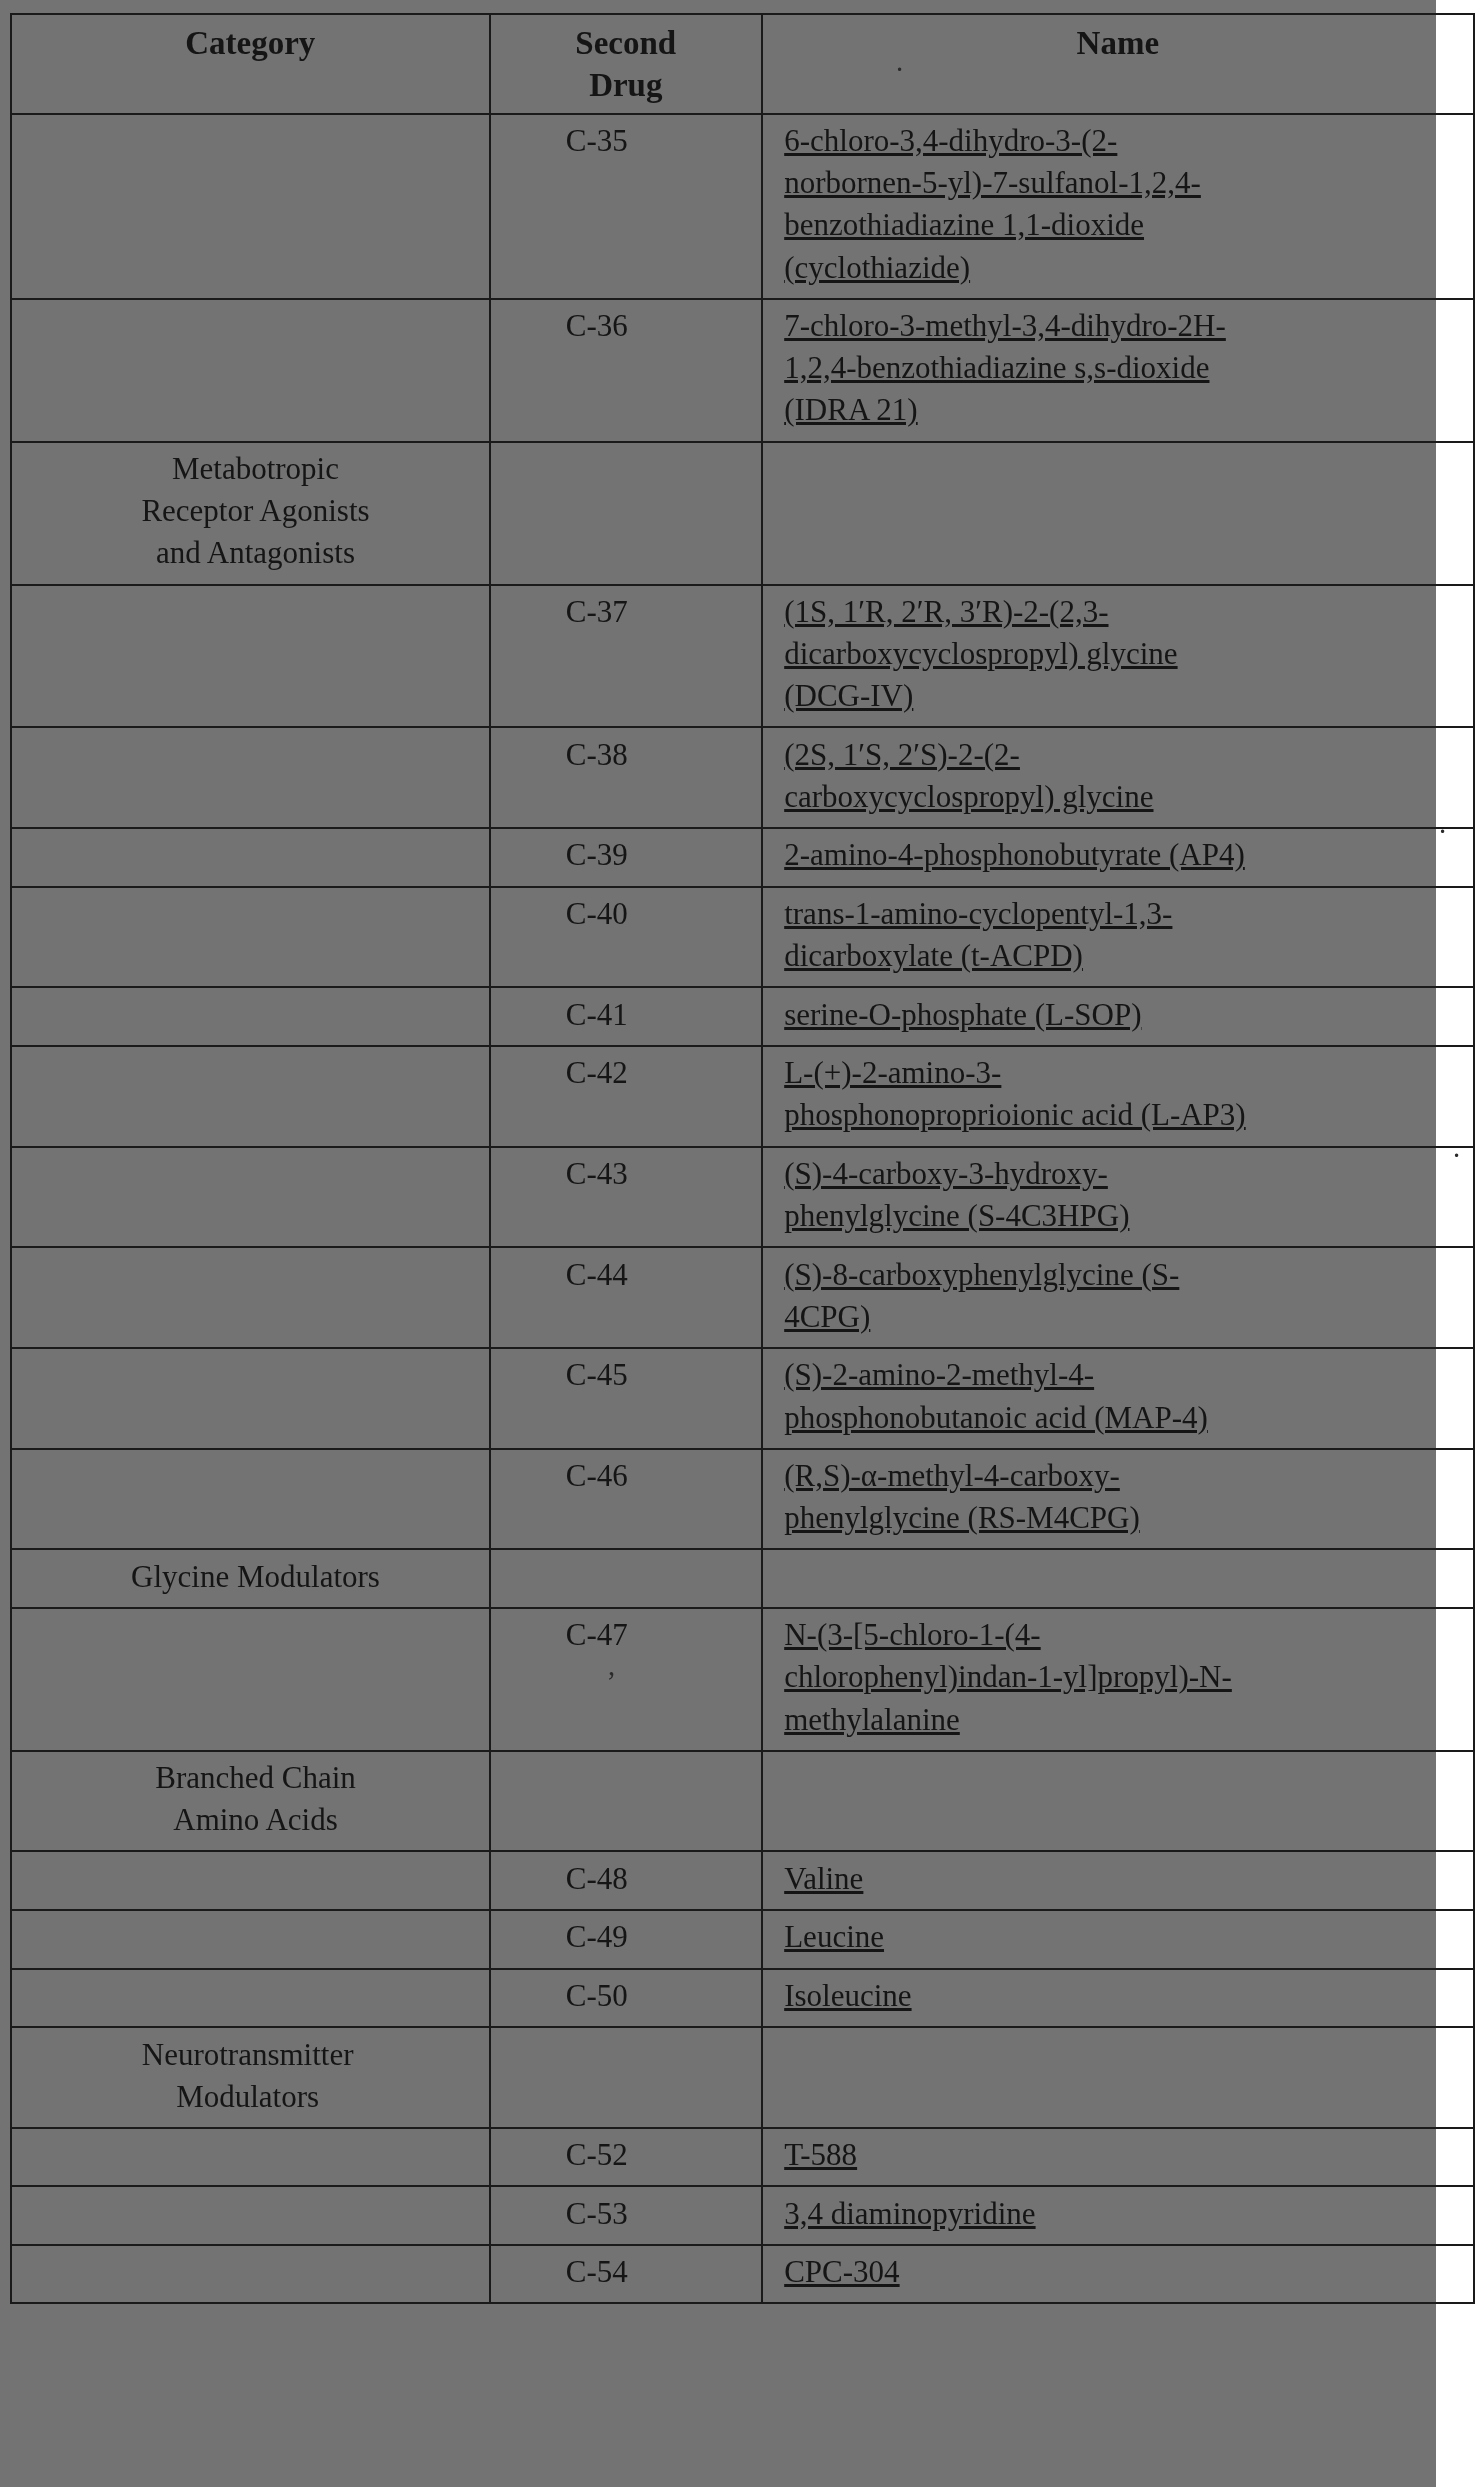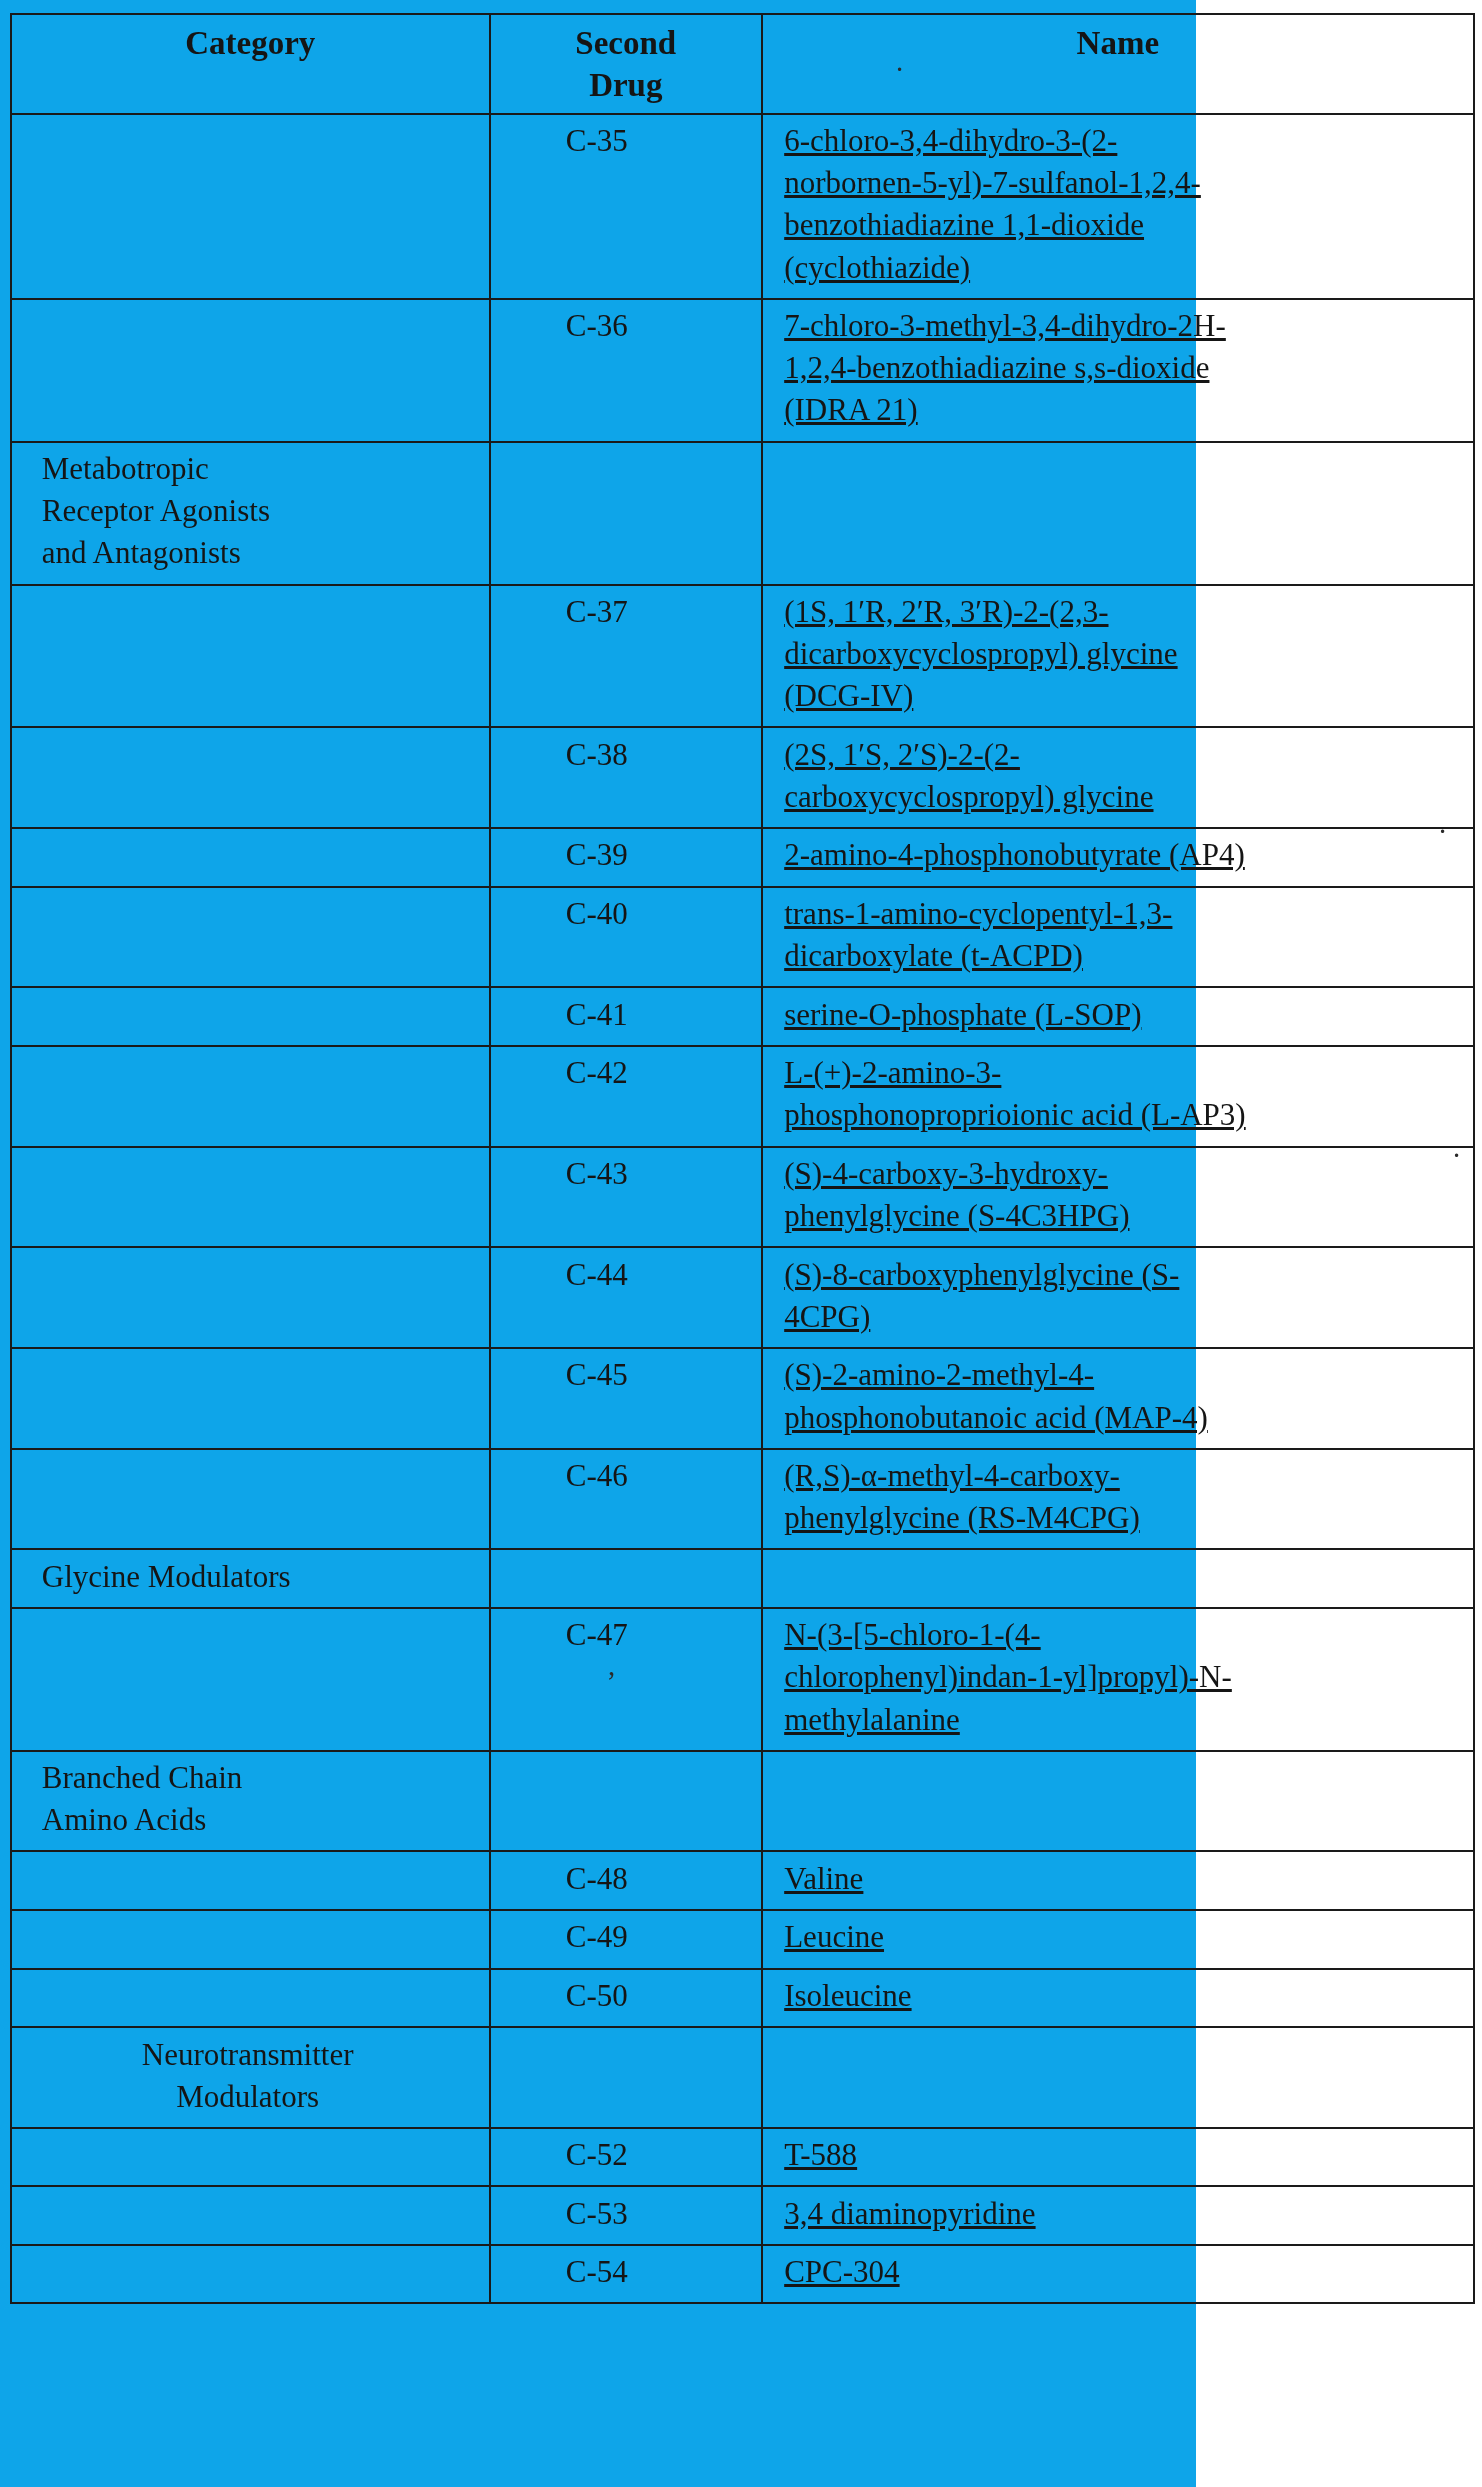--- a/index.html
+++ b/index.html
@@ -3,25 +3,25 @@
 <meta charset="utf-8">
 <title>Drug Category Table</title>
 <style>
   html, body {
     margin: 0;
     padding: 0;
     background: #ffffff;
   }
   .page {
     position: relative;
-    width: 1196px;
+    width: 1436px;
     min-height: 2487px;
     box-sizing: border-box;
     padding: 12.5px 9.8px;
-    background: #0ea5e9;
+    background: #737373;
     font-family: "Liberation Serif", "DejaVu Serif", serif;
     color: #151515;
   }
   table.drug-table {
     border-collapse: collapse;
     table-layout: fixed;
     width: 1462px;
   }
   .drug-table col.col-category { width: 479px; }
   .drug-table col.col-drug     { width: 272px; }
@@ -40,21 +40,21 @@
     text-align: center;
     line-height: 1.3;
     padding: 7.1px 9px 5.4px;
   }
   .drug-table td {
     font-size: 31px;
     line-height: 1.36;
     padding: 5.4px 12.5px 9px;
   }
   td.category-cell {
-    text-align: left;
+    text-align: center;
     padding-right: 19.6px;
     padding-left: 30px;
   }
   td.category-cell.align-left {
     text-align: center;
     padding-left: 14.3px;
   }
   td.drug-cell {
     text-align: left;
     padding-left: 75px;

